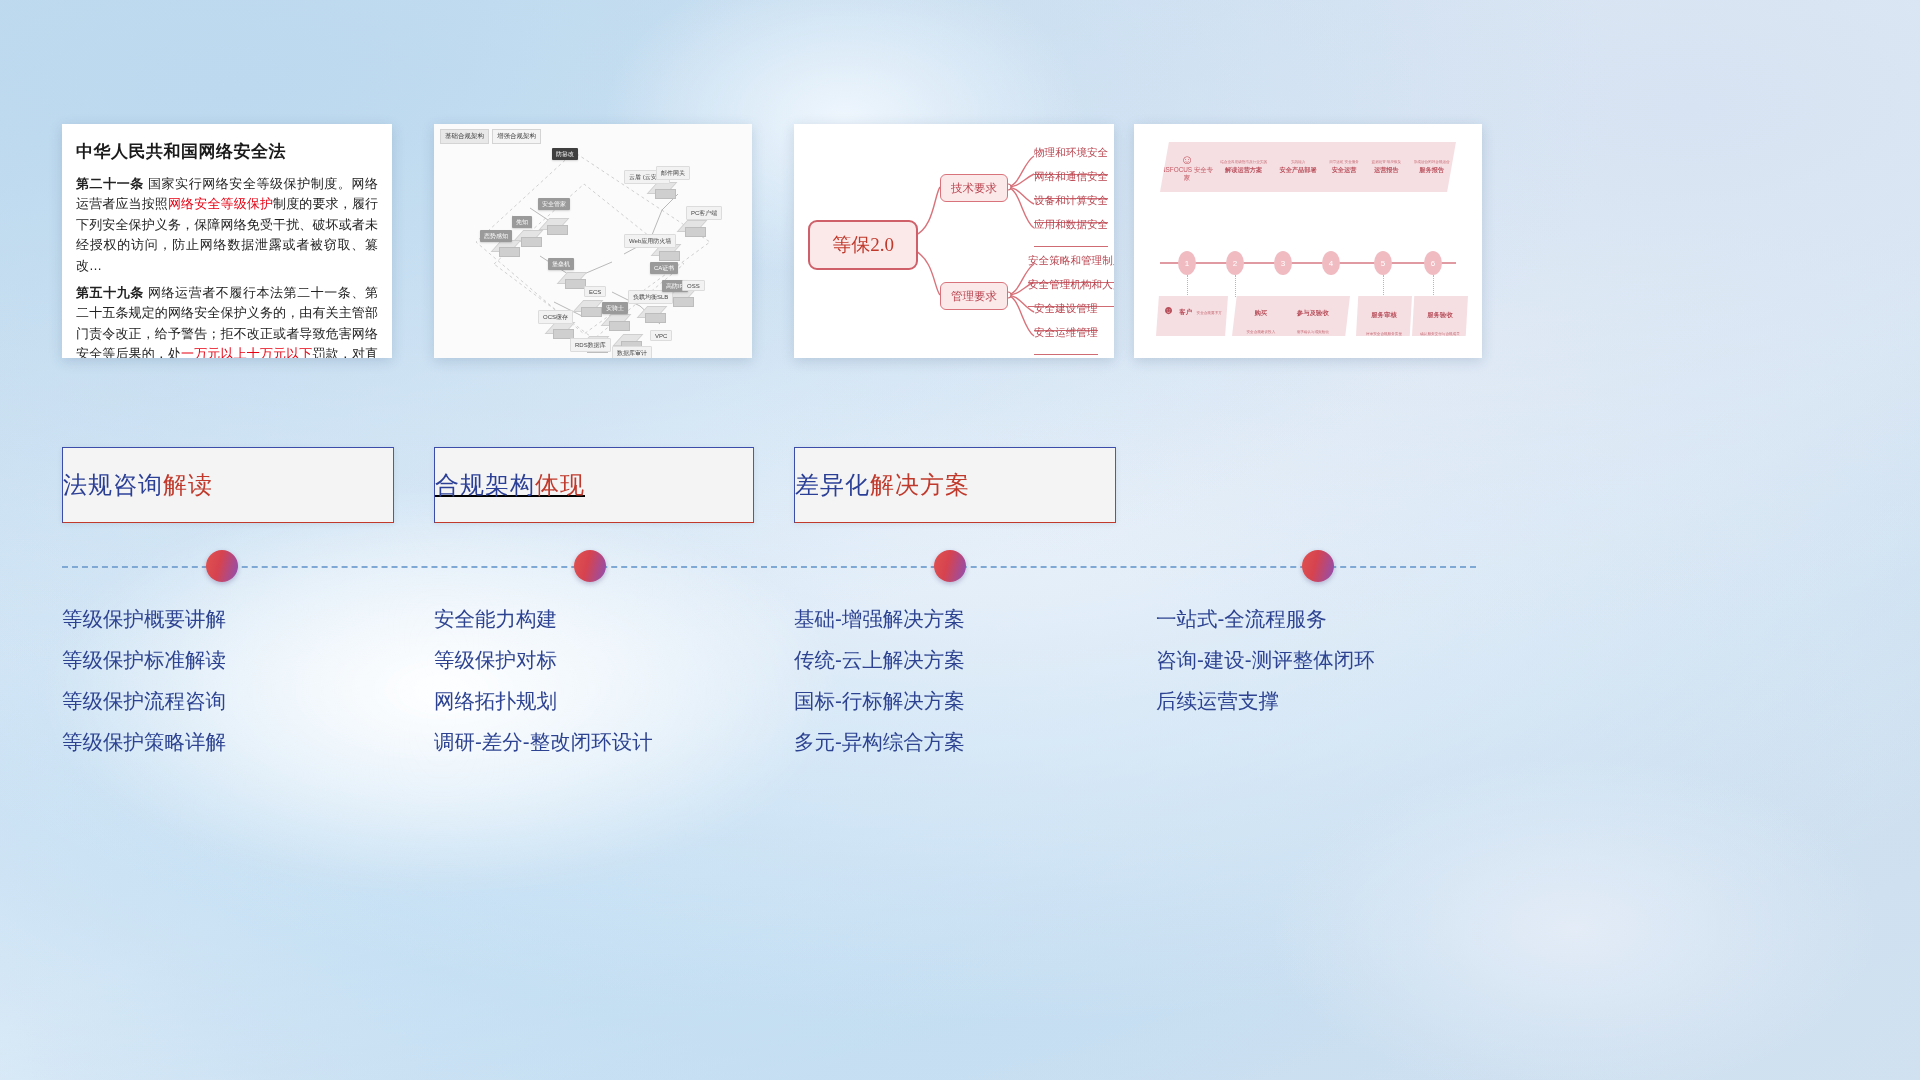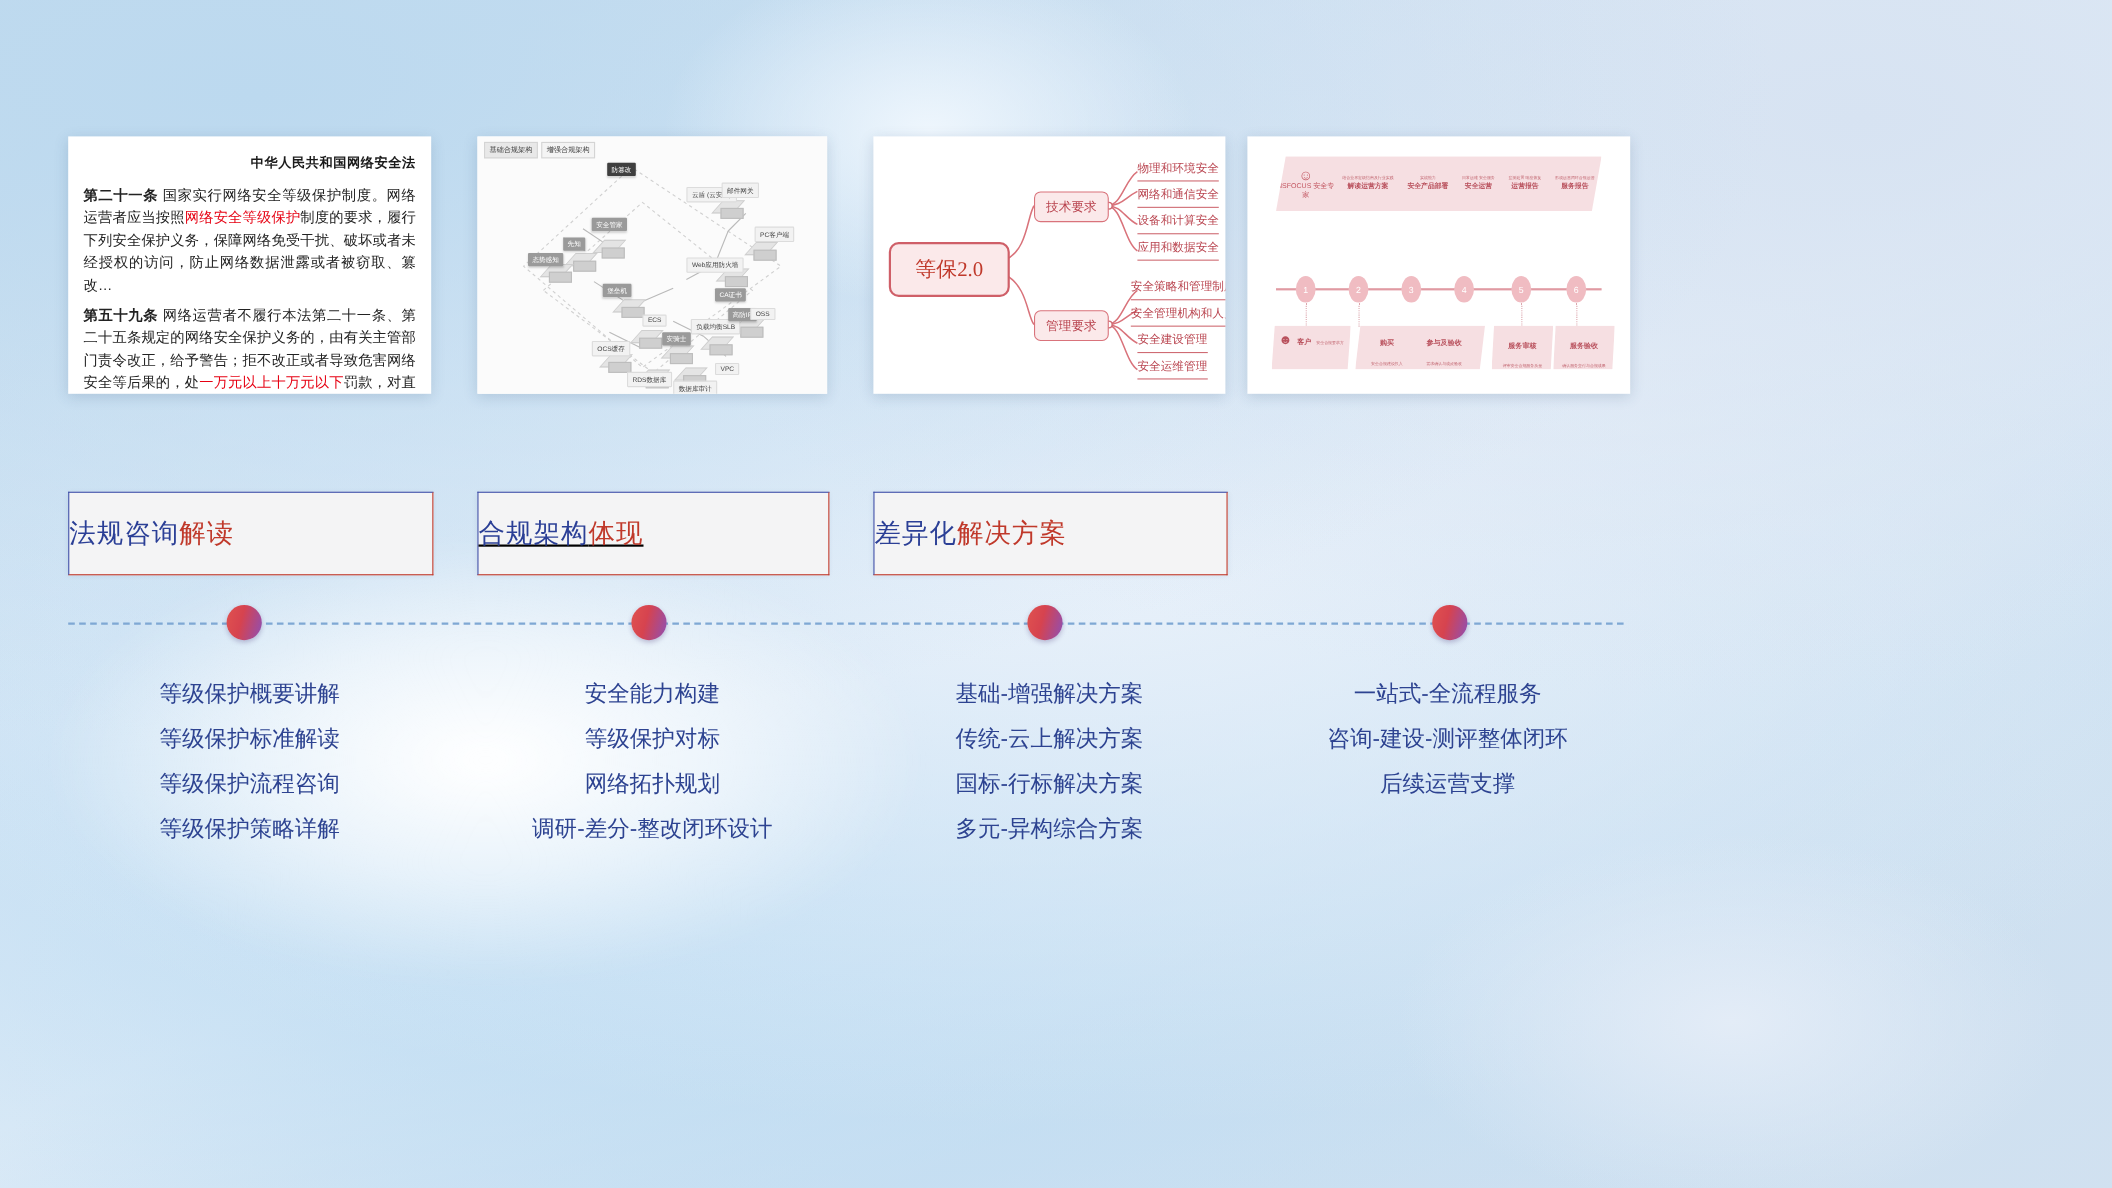--- a/index.html
+++ b/index.html
@@ -46,21 +46,21 @@
     overflow:hidden;
   }
   .card.c1{left:62px;width:330px;height:234px;}
   .card.c2{left:434px;width:318px;height:234px;padding:0;}
   .card.c3{left:794px;width:320px;height:234px;}
   .card.c4{left:1134px;width:348px;height:234px;}
 
   
   .law{padding:12px 14px 0 14px;box-sizing:border-box;height:100%;}
   .law-title{
-    text-align:right;font-size:12px;font-weight:bold;color:#1a1a1a;
+    text-align:left;font-size:17px;font-weight:bold;color:#1a1a1a;
     letter-spacing:.5px;margin:4px 0 11px 0;
   }
   .law-p{
     font-size:13px;line-height:20.4px;color:#222;text-align:justify;
     margin:0 0 7px 0;
   }
   .law-p b{font-weight:bold;}
   .hl{color:#e60012;}
 
   
@@ -102,21 +102,21 @@
     border:1.6px solid #d9737b;border-radius:6px;
     display:flex;align-items:center;justify-content:center;
     color:#b9444f;font-size:11.5px;
     font-family:"Liberation Serif","DejaVu Serif",serif;
   }
   .mind-branch.b1{left:146px;top:50px;}
   .mind-branch.b2{left:146px;top:158px;}
   .mind-leaf{
     position:absolute;color:#b9444f;font-size:10.6px;white-space:nowrap;
     font-family:Liberation Sans, sans-serif;
-    padding-bottom:4px;border-bottom:1.8px solid #cf6b73;
+    padding-bottom:14px;border-bottom:1.8px solid #cf6b73;
   }
   .mind-svg{position:absolute;inset:0;}
 
   
   .nsf{position:relative;width:100%;height:100%;padding:10px 10px;box-sizing:border-box;}
   .nsf-banner{
     position:absolute;left:26px;top:18px;width:296px;height:50px;
     background:#f6dfe2;
     clip-path:polygon(3% 0,100% 0,97% 100%,0 100%);
     display:flex;align-items:center;
@@ -173,21 +173,21 @@
     background:linear-gradient(105deg,#e0524f 0%,#d6434f 42%,#8e4fb5 100%);
     box-shadow:0 2px 5px rgba(60,40,110,.28);
   }
   .n-1{left:206px;}
   .n-2{left:574px;}
   .n-3{left:934px;}
   .n-4{left:1302px;}
 
   
   .lists{position:absolute;left:0;top:598px;width:1920px;height:220px;}
-  .col{position:absolute;top:12px;text-align:center;color:#2b3f96;}
+  .col{position:absolute;top:0;color:#2b3f96;}
   .col .li{
     font-size:20.5px;line-height:41px;color:#2d4391;white-space:nowrap;
   }
   .col-1{left:62px;width:330px;}
   .col-2{left:434px;width:318px;}
   .col-3{left:794px;width:320px;}
   .col-4{left:1156px;width:320px;}
 </style>
 </head>
 <body>

